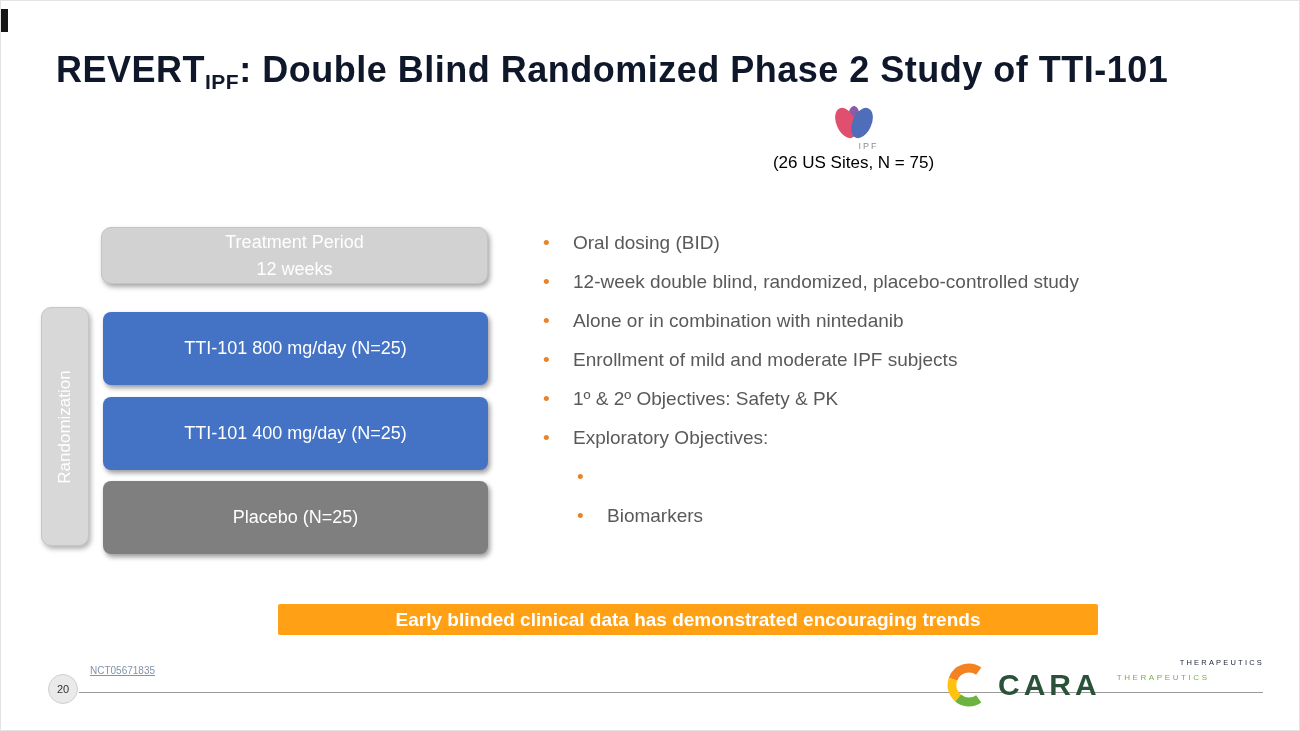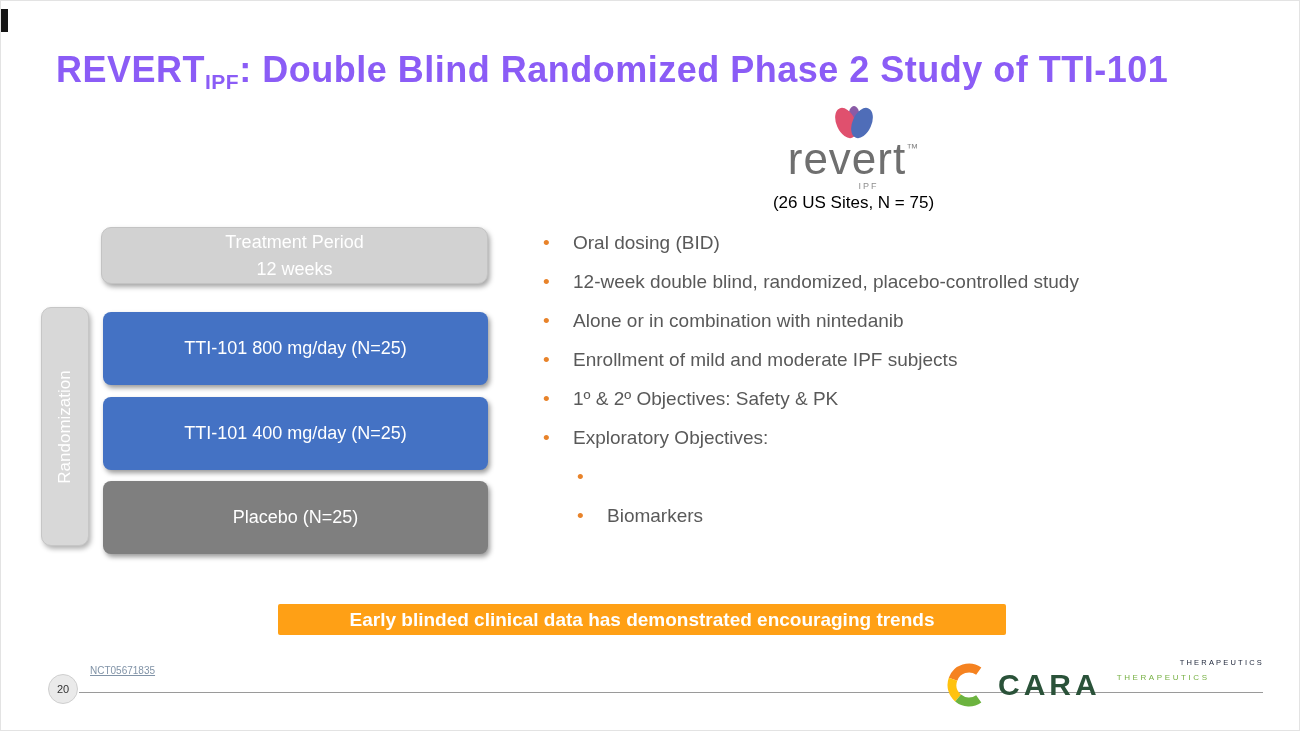--- a/index.html
+++ b/index.html
@@ -15,21 +15,21 @@
   }
 
   .corner-mark {
     position: absolute; left: 0; top: 8px;
     width: 7px; height: 23px; background: #151515;
   }
 
   
   .title {
     position: absolute; left: 55px; top: 48px;
-    font-size: 36px; color: #8b5cf6; white-space: nowrap;
+    font-size: 36px; color: #0f172a; white-space: nowrap;
     letter-spacing: 0.5px;
   }
   .title-sub { font-size: 21px; position: relative; top: 7px; }
 
   
   .revert-logo {
     position: absolute; left: 760px; top: 100px; width: 185px;
     text-align: center;
   }
   .revert-lungs { display: block; margin: 0 auto; }
@@ -73,21 +73,21 @@
   .bullets {
     position: absolute; left: 542px; top: 230px; width: 710px;
     color: #595959; font-size: 19px;
   }
   .bullet-row { display: flex; line-height: 24px; margin-bottom: 15px; }
   .bullet-row.lvl2 { margin-left: 34px; }
   .bullet-marker { color: #e8832a; width: 30px; flex: none; }
 
   
   .banner {
-    position: absolute; left: 277px; top: 603px; width: 728px; height: 31px;
+    position: absolute; left: 277px; top: 603px; width: 820px; height: 31px;
     color: #ffffff; font-size: 19px; font-weight: bold;
     display: flex; align-items: center; justify-content: center;
     border-radius: 2px;
   }
 
   
   .footer-line {
     position: absolute; left: 78px; top: 691px; width: 1184px; height: 0;
     border-top: 1px solid #9a9a9a;
   }
@@ -139,23 +139,20 @@
   <h1 class="title">
     <span>REVERT</span><span class="title-sub">IPF</span><span>: Double Blind Randomized Phase 2 Study of TTI-101</span>
   </h1>
 
   <div class="revert-logo">
     <svg class="revert-lungs" width="62" height="40" viewBox="0 0 62 40">
       <ellipse cx="31" cy="17" rx="6" ry="12" fill="#8a5ba6"></ellipse>
       <ellipse cx="23" cy="22" rx="9.5" ry="16" fill="#e0506e" transform="rotate(-24 23 22)"></ellipse>
       <ellipse cx="39" cy="22" rx="9.5" ry="16" fill="#4f6db8" transform="rotate(24 39 22)"></ellipse>
     </svg>
-    <div class="revert-wordmark">
-      <span>revert</span><span class="revert-tm">™</span>
-    </div>
     <div class="revert-ipf">IPF</div>
     <div class="revert-sites">(26 US Sites, N = 75)</div>
   </div>
 
   <div class="treatment-box">
     <div>Treatment Period</div>
     <div>12 weeks</div>
   </div>
 
   <div class="randomization-box">

